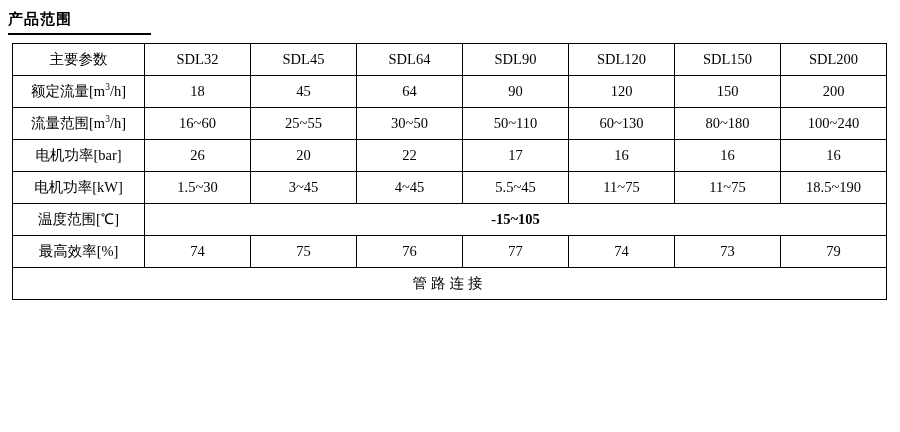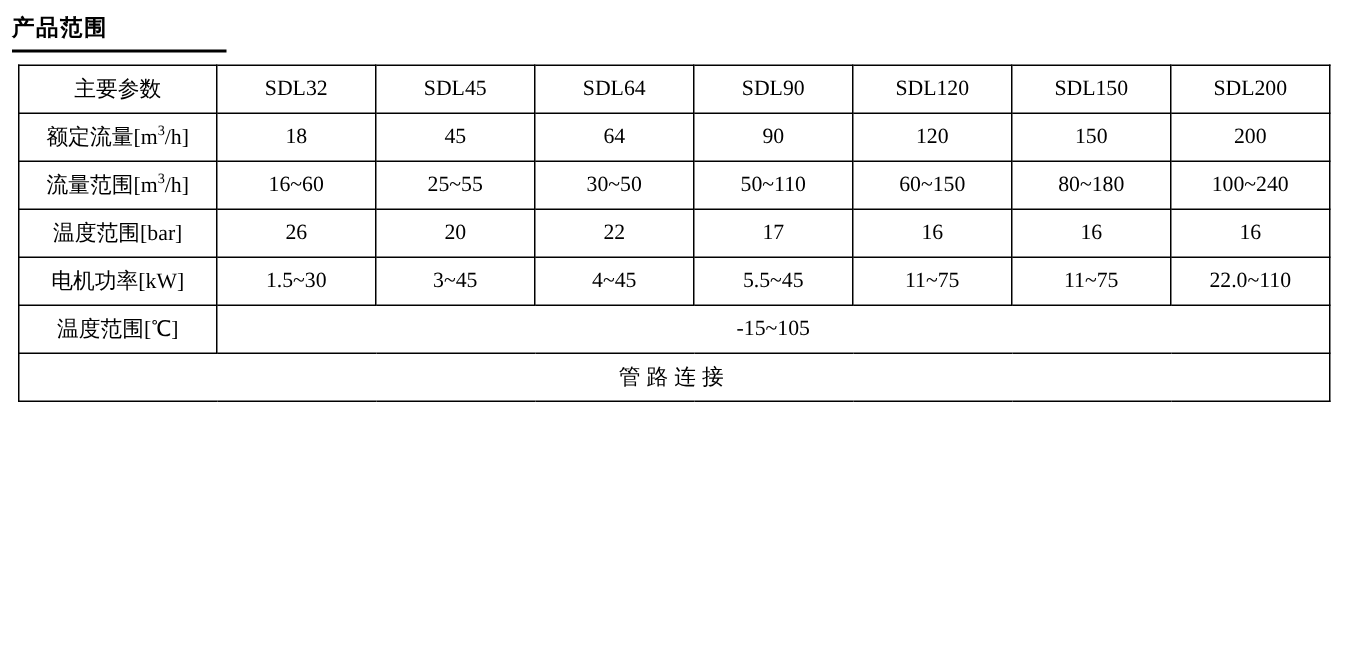--- a/index.html
+++ b/index.html
@@ -61,20 +61,21 @@
   col.firstcol { width: 132px; }
   col.datacol { width: 106px; }
   .rowlabel {
     font-size: 14.5px;
   }
   .hdr {
     font-size: 15px;
   }
   .merged-center {
     font-size: 14.5px;
+    font-weight: bold;
   }
   .section-row td {
     font-size: 15px;
     letter-spacing: 4px;
   }
   sup {
     font-size: 9.5px;
     vertical-align: super;
     line-height: 0;
   }
@@ -124,53 +125,63 @@
           <td>200</td>
         </tr>
 
 
         <tr>
           <td class="rowlabel"><span>流量范围[m</span><sup>3</sup><span>/h]</span></td>
           <td>16~60</td>
           <td>25~55</td>
           <td>30~50</td>
           <td>50~110</td>
-          <td>60~150</td>
+          <td>60~130</td>
           <td>80~180</td>
           <td>100~240</td>
         </tr>
 
 
         <tr>
-          <td class="rowlabel"><span>温度范围[bar]</span></td>
+          <td class="rowlabel"><span>电机功率[bar]</span></td>
           <td>26</td>
           <td>20</td>
           <td>22</td>
           <td>17</td>
           <td>16</td>
           <td>16</td>
           <td>16</td>
         </tr>
 
         <tr>
           <td class="rowlabel"><span>电机功率[kW]</span></td>
           <td>1.5~30</td>
           <td>3~45</td>
           <td>4~45</td>
           <td>5.5~45</td>
           <td>11~75</td>
           <td>11~75</td>
-          <td>22.0~110</td>
+          <td>18.5~190</td>
         </tr>
 
         <tr>
           <td class="rowlabel">温度范围[℃]</td>
           <td class="merged-center" colspan="7">-15~105</td>
         </tr>
 
+        <tr>
+          <td class="rowlabel">最高效率[%]</td>
+          <td>74</td>
+          <td>75</td>
+          <td>76</td>
+          <td>77</td>
+          <td>74</td>
+          <td>73</td>
+          <td>79</td>
+        </tr>
 
         <tr class="section-row">
           <td colspan="8">管路连接</td>
         </tr>
 
 
       </tbody>
     </table>
   </div>
 

